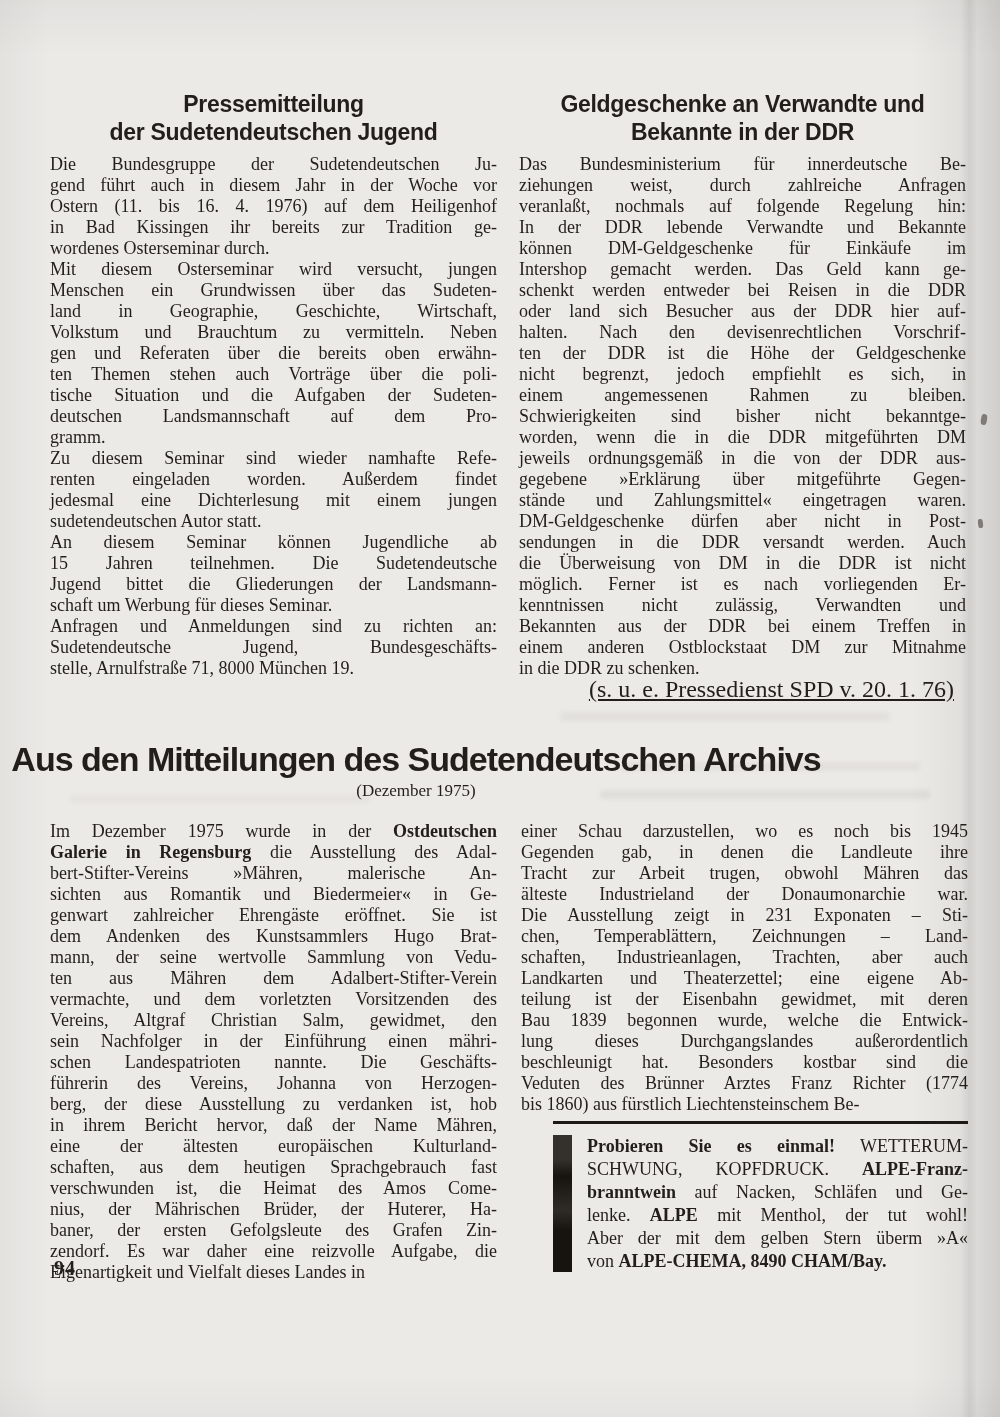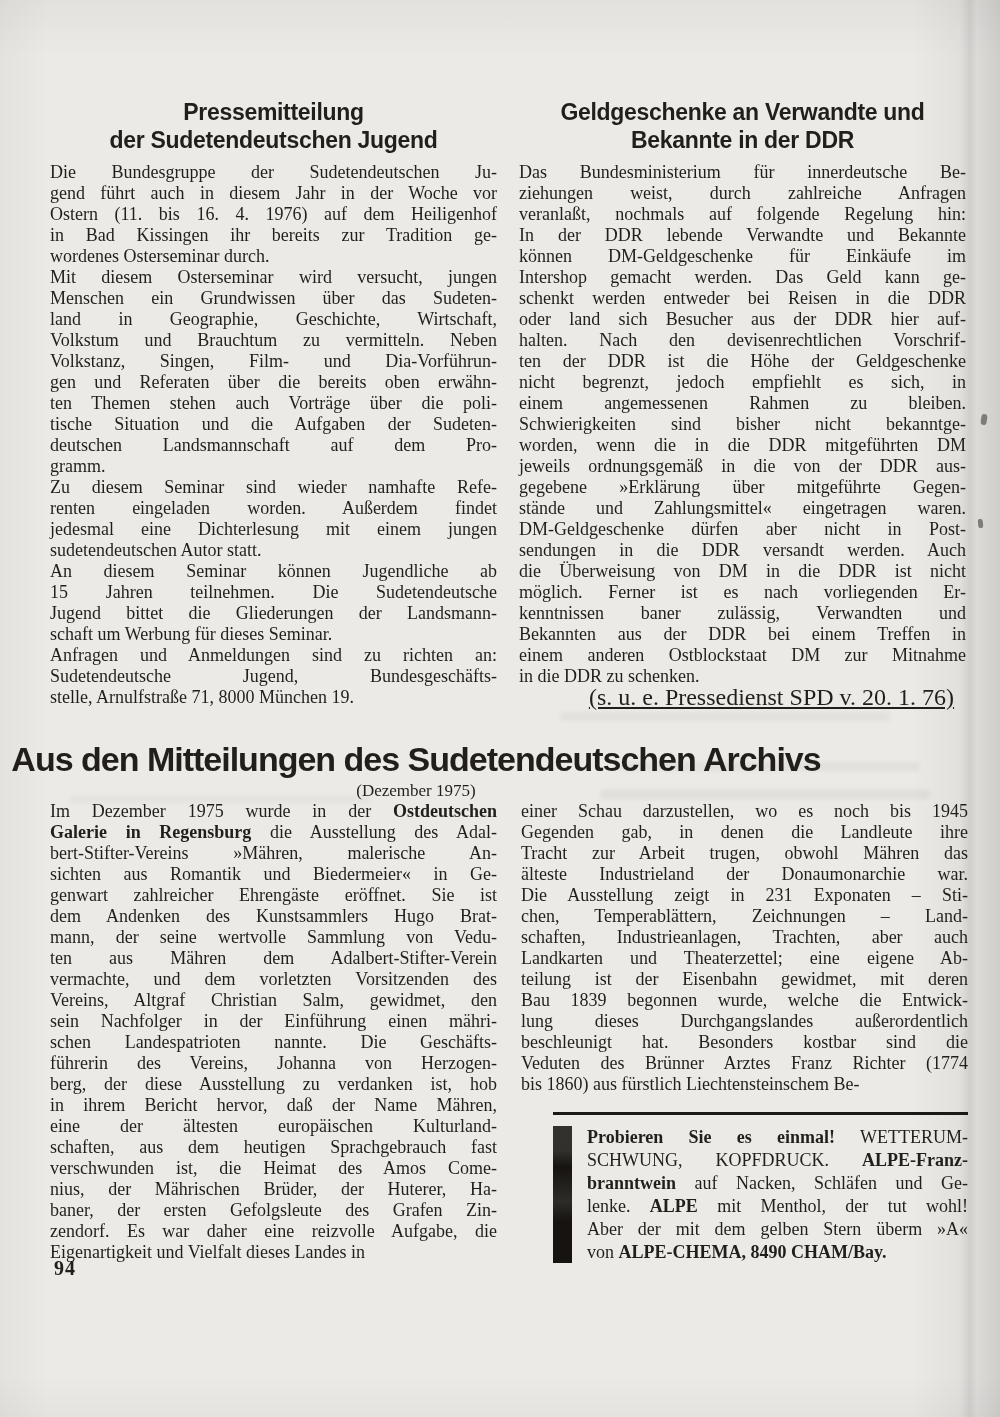--- a/index.html
+++ b/index.html
@@ -22,43 +22,43 @@
   .speck{position:absolute;background:#4e4b47;border-radius:40%;opacity:.65;}
   .speck-1{left:981px;top:414px;width:6px;height:11px;transform:rotate(8deg);}
   .speck-2{left:978px;top:519px;width:5px;height:9px;transform:rotate(-6deg);}
   .ghost{position:absolute;background:#6a675f;filter:blur(2px);opacity:.07;pointer-events:none;border-radius:3px;}
   .ghost-1{left:560px;top:712px;width:330px;height:9px;}
   .ghost-2{left:620px;top:762px;width:300px;height:9px;}
   .ghost-3{left:600px;top:790px;width:330px;height:9px;opacity:.09;}
   .ghost-4{left:70px;top:795px;width:300px;height:8px;opacity:.05;}
 
   .two-col{position:absolute;left:50px;width:916px;display:flex;gap:22px;}
-  .section-top{top:98px;justify-content:space-between;}
-  .section-archiv{top:801px;gap:24px;}
+  .section-top{top:90px;justify-content:space-between;}
+  .section-archiv{top:821px;gap:24px;}
   .col{width:447px;flex:0 0 447px;}
 
   .article-title{
     font-family:"Liberation Sans",sans-serif;font-weight:bold;
     font-size:23px;line-height:28px;text-align:center;
     letter-spacing:-.3px;margin:0 0 8px 0;
   }
   .body-text{font-size:18px;line-height:21px;}
   .tline{min-height:21px;}
   .tline-just{text-align:justify;text-align-last:justify;}
   .tline-last{text-align:left;text-align-last:left;}
   .source-line{font-size:24px;line-height:21px;text-align:right;padding-right:12px;text-decoration:underline;}
 
   .archiv-head{position:absolute;top:740px;left:0;width:832px;text-align:center;}
   .archiv-title{
     font-family:"Liberation Sans",sans-serif;font-weight:bold;
     font-size:34px;line-height:38px;letter-spacing:-1px;margin:0;
   }
   .archiv-subtitle{font-size:17px;line-height:20px;margin-top:3px;}
 
-  .ad-box{margin-top:17px;padding-left:32px;}
+  .ad-box{margin-top:6px;padding-left:32px;}
   .ad-rule{height:3px;background:#1d1a16;}
   .ad-row{display:flex;margin-top:11px;}
   .ad-bar{flex:0 0 19px;width:19px;height:137px;background:#17140f;margin-right:15px;
     background-image:linear-gradient(180deg, rgba(255,255,255,.12) 18%, rgba(255,255,255,0) 30%, rgba(255,255,255,.10) 55%, rgba(255,255,255,0) 70%);}
   .ad-text{flex:1;font-size:18px;line-height:23px;}
   .ad-text .tline{min-height:23px;}
 
   .page-num{position:absolute;left:54px;top:1257px;font-size:20px;font-weight:bold;letter-spacing:1px;}
   b{font-weight:bold;}
 </style>
@@ -83,21 +83,20 @@
     <div class="body-text">
         <div class="tline tline-just">Die Bundesgruppe der Sudetendeutschen Ju-</div>
         <div class="tline tline-just">gend führt auch in diesem Jahr in der Woche vor</div>
         <div class="tline tline-just">Ostern (11. bis 16. 4. 1976) auf dem Heiligenhof</div>
         <div class="tline tline-just">in Bad Kissingen ihr bereits zur Tradition ge-</div>
         <div class="tline tline-last">wordenes Osterseminar durch.</div>
         <div class="tline tline-just">Mit diesem Osterseminar wird versucht, jungen</div>
         <div class="tline tline-just">Menschen ein Grundwissen über das Sudeten-</div>
         <div class="tline tline-just">land in Geographie, Geschichte, Wirtschaft,</div>
         <div class="tline tline-just">Volkstum und Brauchtum zu vermitteln. Neben</div>
-        <div class="tline tline-just">Volkstanz, Singen, Film- und Dia-Vorführun-</div>
         <div class="tline tline-just">gen und Referaten über die bereits oben erwähn-</div>
         <div class="tline tline-just">ten Themen stehen auch Vorträge über die poli-</div>
         <div class="tline tline-just">tische Situation und die Aufgaben der Sudeten-</div>
         <div class="tline tline-just">deutschen Landsmannschaft auf dem Pro-</div>
         <div class="tline tline-last">gramm.</div>
         <div class="tline tline-just">Zu diesem Seminar sind wieder namhafte Refe-</div>
         <div class="tline tline-just">renten eingeladen worden. Außerdem findet</div>
         <div class="tline tline-just">jedesmal eine Dichterlesung mit einem jungen</div>
         <div class="tline tline-last">sudetendeutschen Autor statt.</div>
         <div class="tline tline-just">An diesem Seminar können Jugendliche ab</div>
@@ -130,21 +129,21 @@
         <div class="tline tline-just">einem angemessenen Rahmen zu bleiben.</div>
         <div class="tline tline-just">Schwierigkeiten sind bisher nicht bekanntge-</div>
         <div class="tline tline-just">worden, wenn die in die DDR mitgeführten DM</div>
         <div class="tline tline-just">jeweils ordnungsgemäß in die von der DDR aus-</div>
         <div class="tline tline-just">gegebene »Erklärung über mitgeführte Gegen-</div>
         <div class="tline tline-just">stände und Zahlungsmittel« eingetragen waren.</div>
         <div class="tline tline-just">DM-Geldgeschenke dürfen aber nicht in Post-</div>
         <div class="tline tline-just">sendungen in die DDR versandt werden. Auch</div>
         <div class="tline tline-just">die Überweisung von DM in die DDR ist nicht</div>
         <div class="tline tline-just">möglich. Ferner ist es nach vorliegenden Er-</div>
-        <div class="tline tline-just">kenntnissen baner zulässig, Verwandten und</div>
+        <div class="tline tline-just">kenntnissen nicht zulässig, Verwandten und</div>
         <div class="tline tline-just">Bekannten aus der DDR bei einem Treffen in</div>
         <div class="tline tline-just">einem anderen Ostblockstaat DM zur Mitnahme</div>
         <div class="tline tline-last">in die DDR zu schenken.</div>
       </div>
     <div class="source-line">(s. u. e. Pressedienst SPD v. 20. 1. 76)</div>
   </article>
 </div>
 
 <header class="archiv-head">
   <h1 class="archiv-title">Aus den Mitteilungen des Sudetendeutschen Archivs</h1>

